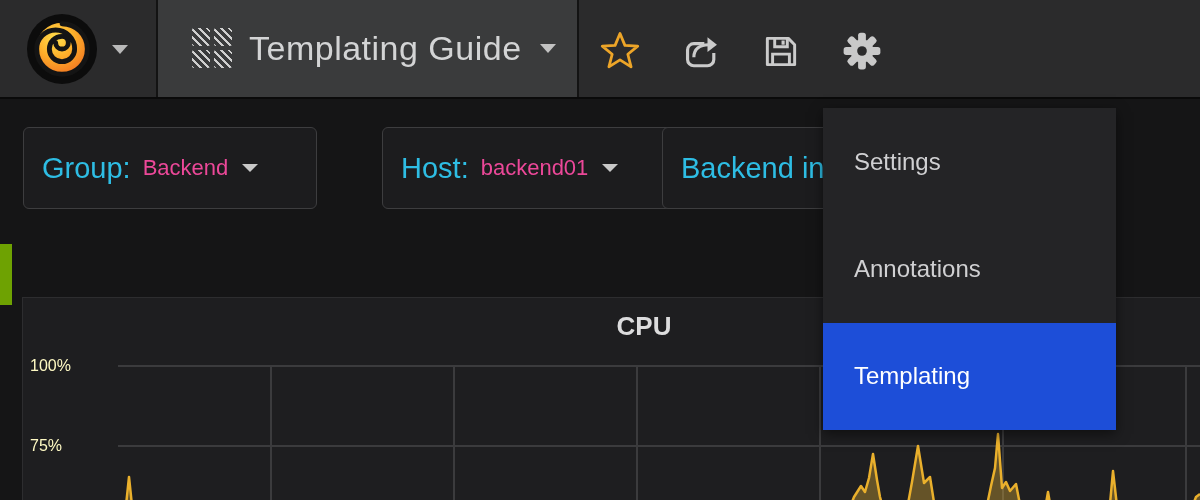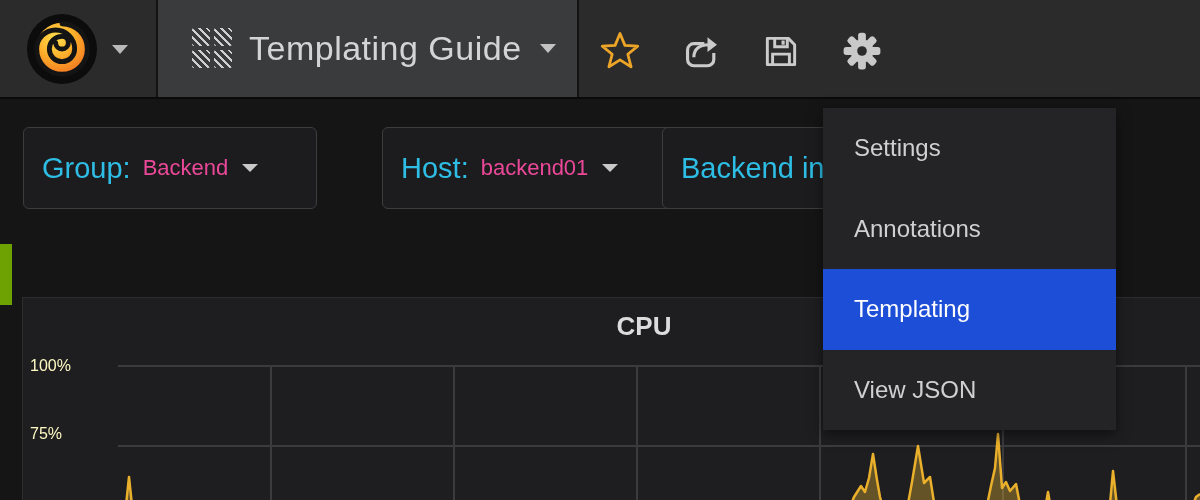--- a/index.html
+++ b/index.html
@@ -135,33 +135,32 @@
     </div>
   </div>
 
 <div class="row-handle"></div>
 
 <div class="panel">
   <div class="panel-title">CPU</div>
 </div>
 <div id="yticks">
     <div class="ytick" style="left: 30px; top: 366px;">100%</div>
-    <div class="ytick" style="left: 30px; top: 434px;">75%</div>
+    <div class="ytick" style="left: 30px; top: 446px;">75%</div>
   </div>
 <svg class="chart-svg" id="chart" width="1178" height="203" viewBox="22 297 1178 203">
     <line x1="271" y1="366" x2="271" y2="500" stroke="#3b3b3d" stroke-width="2"></line>
     <line x1="454" y1="366" x2="454" y2="500" stroke="#3b3b3d" stroke-width="2"></line>
     <line x1="637" y1="366" x2="637" y2="500" stroke="#3b3b3d" stroke-width="2"></line>
     <line x1="820" y1="366" x2="820" y2="500" stroke="#3b3b3d" stroke-width="2"></line>
     <line x1="1003" y1="366" x2="1003" y2="500" stroke="#3b3b3d" stroke-width="2"></line>
     <line x1="1186" y1="366" x2="1186" y2="500" stroke="#3b3b3d" stroke-width="2"></line>
     <line x1="118" y1="366" x2="1200" y2="366" stroke="#3b3b3d" stroke-width="2"></line>
     <line x1="118" y1="446" x2="1200" y2="446" stroke="#3b3b3d" stroke-width="2"></line>
     <polygon points="117,515 125,515 129,477 133,515 847,515 854,497 861,486 865,492 869,478 873,454 877,480 880,497 885,515 906,515 912,482 918,446 924,483 930,477 936,515 985,515 991,486 995,468 998,434 1002,488 1006,482 1010,491 1016,484 1022,515 1044,515 1048,492 1052,515 1109,515 1113,471 1118,515 1189,515 1196,497 1200,494 1200,515 117,515" fill="rgba(234,184,57,0.35)"></polygon>
     <polyline points="117,515 125,515 129,477 133,515 847,515 854,497 861,486 865,492 869,478 873,454 877,480 880,497 885,515 906,515 912,482 918,446 924,483 930,477 936,515 985,515 991,486 995,468 998,434 1002,488 1006,482 1010,491 1016,484 1022,515 1044,515 1048,492 1052,515 1109,515 1113,471 1118,515 1189,515 1196,497 1200,494" fill="none" stroke="#eab02c" stroke-width="2.5" stroke-linejoin="round"></polyline>
   </svg>
 
 <div class="menu" id="menu">
     <div class="menu-item">Settings</div>
     <div class="menu-item">Annotations</div>
     <div class="menu-item active">Templating</div>
-    <div class="menu-item">View JSON</div>
   </div>
 
 </body></html>

